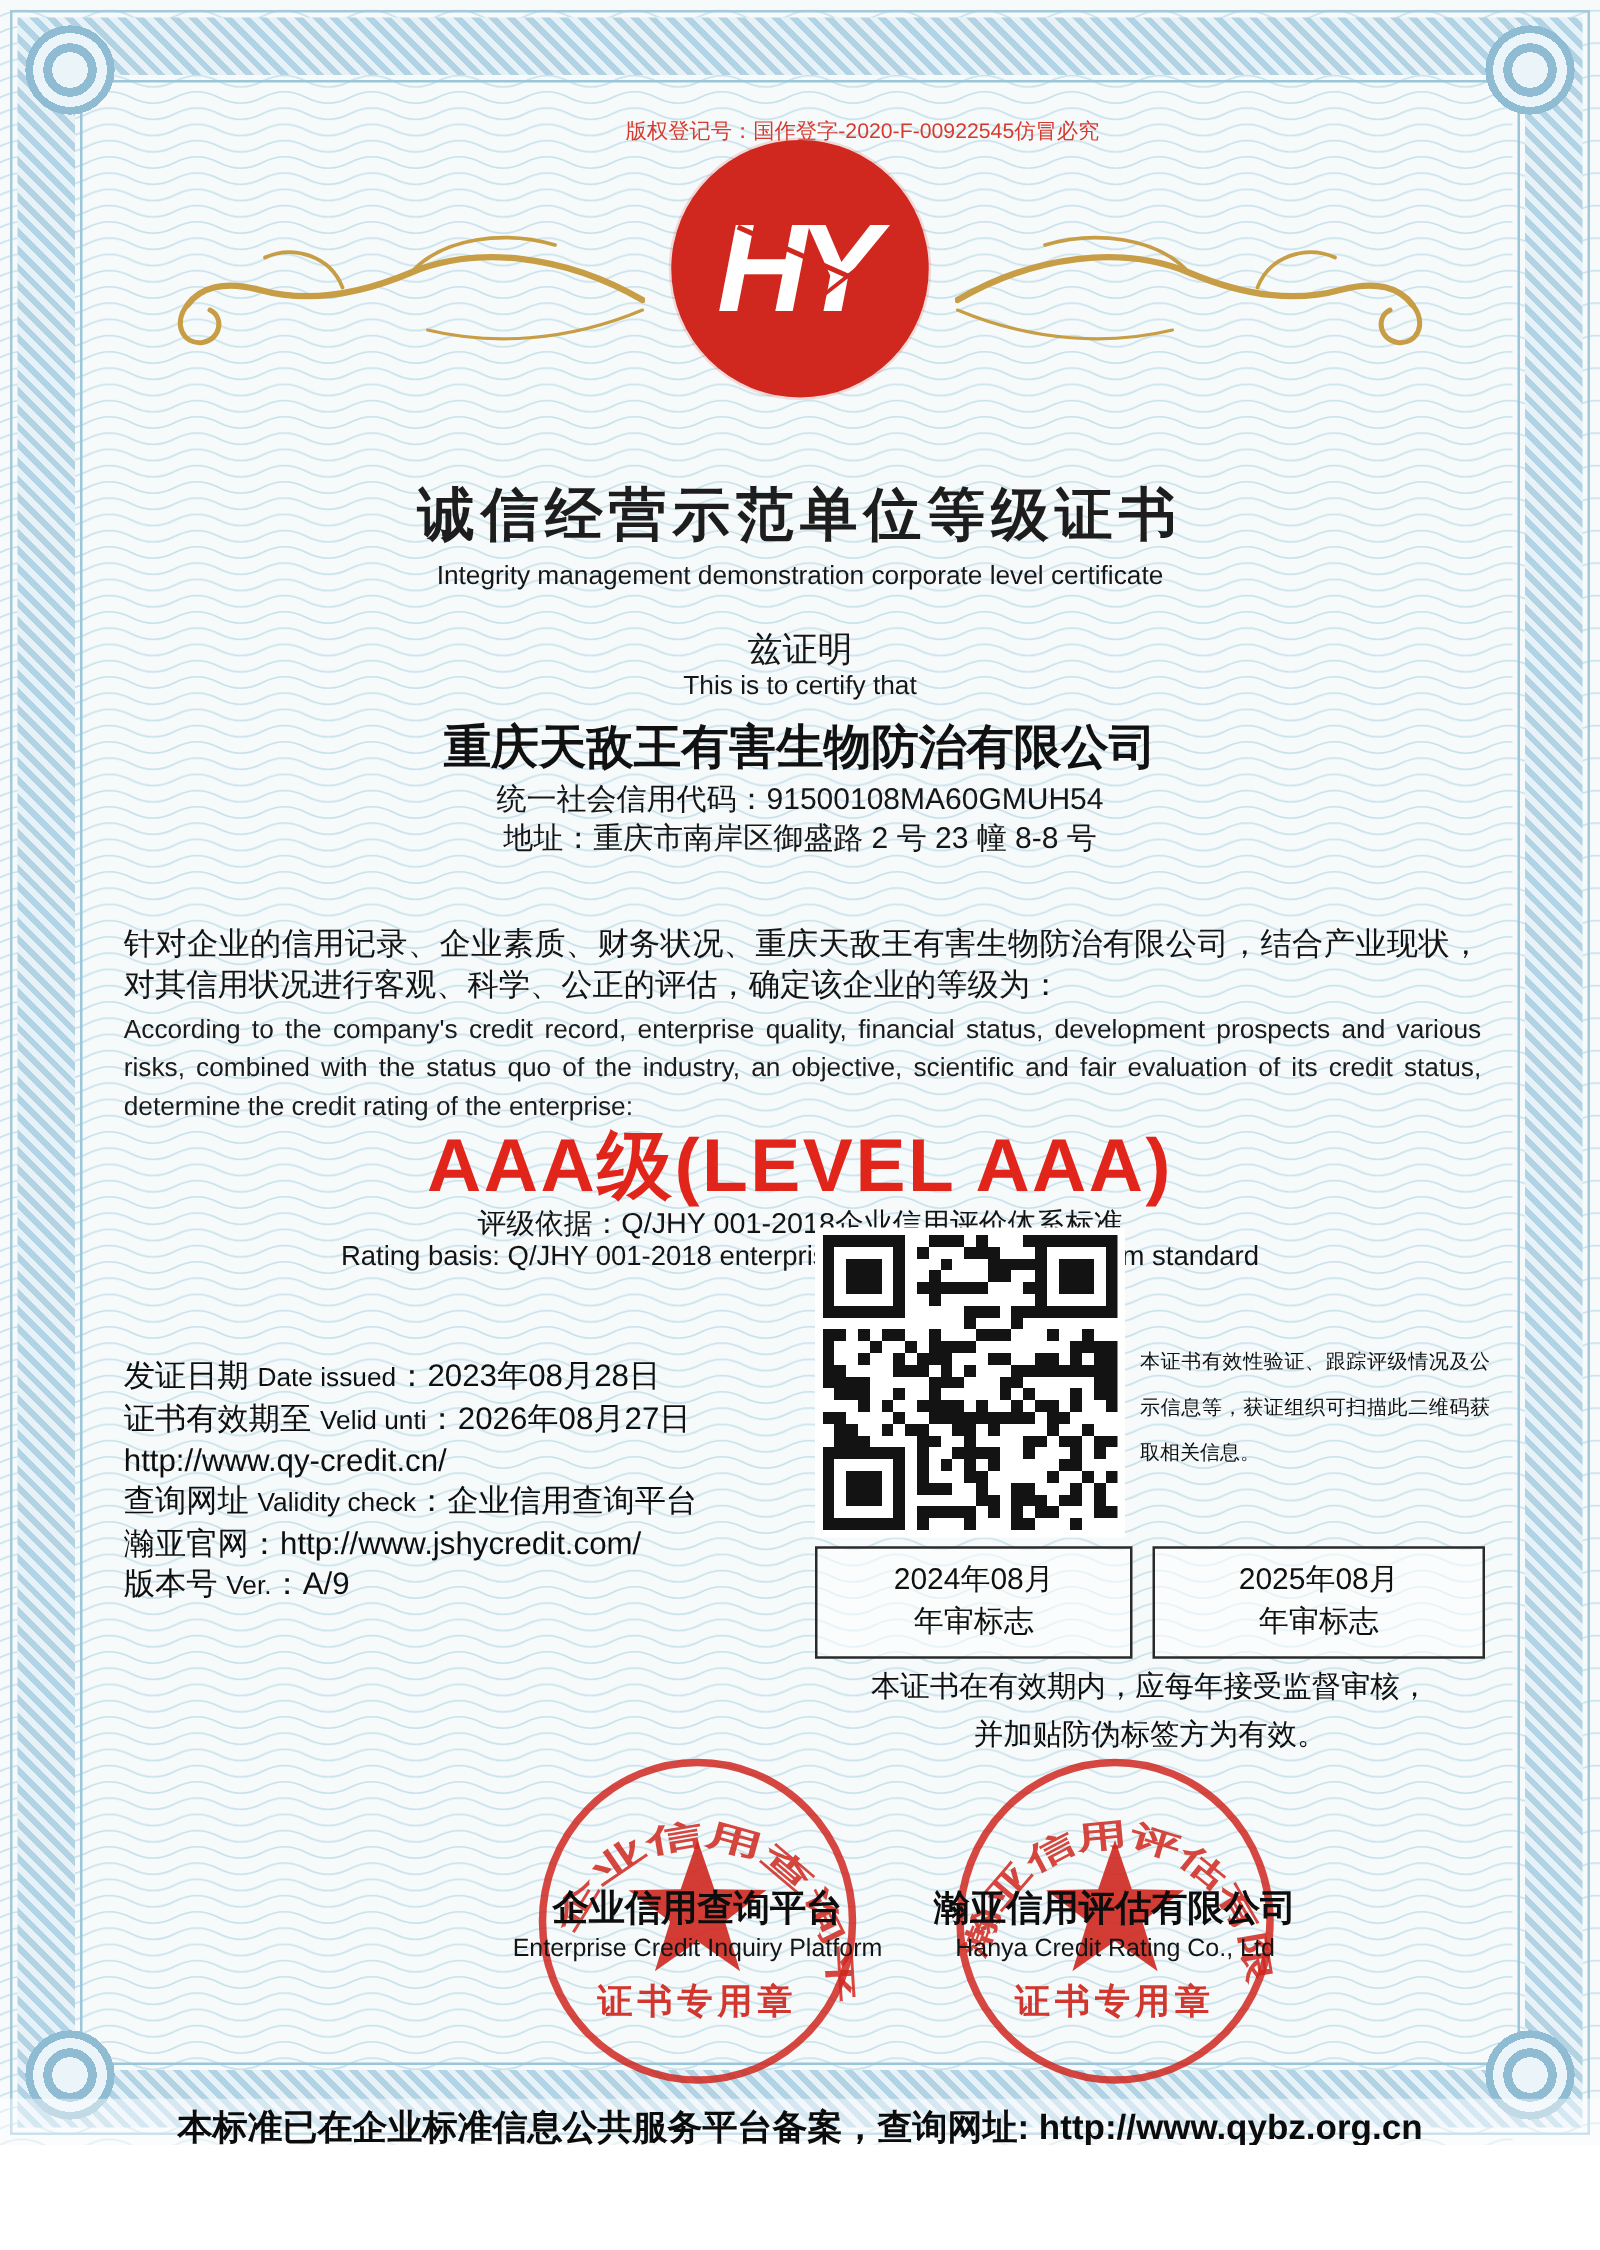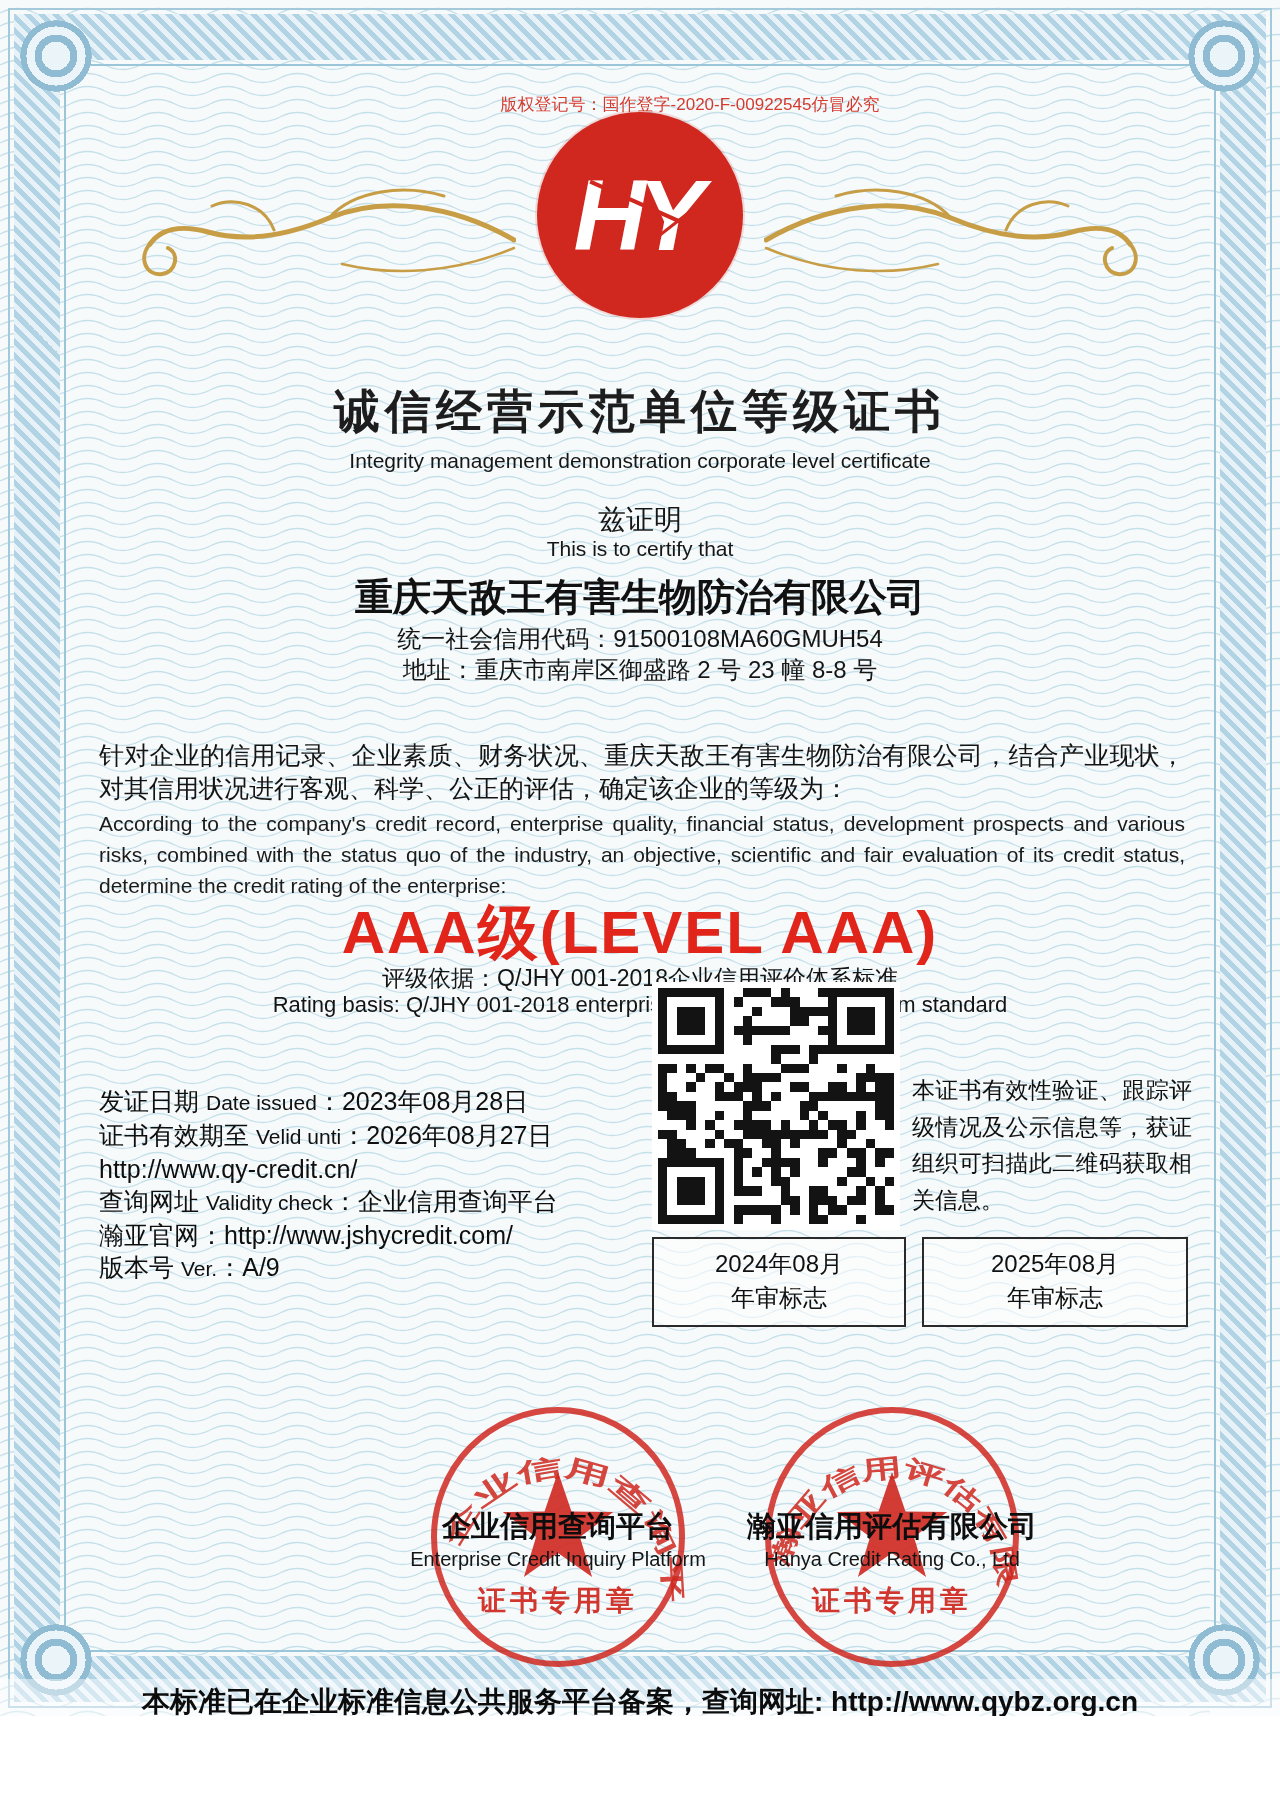--- a/index.html
+++ b/index.html
@@ -44,21 +44,21 @@
 
   .level{top:893px;font-size:60px;font-weight:800;color:#e1251b;letter-spacing:2px;}
   .basis-zh{top:963px;font-size:23px;color:#141414;}
   .basis-en{top:992px;font-size:22px;color:#141414;}
 
   .info{left:99px;top:1085px;width:560px;}
   .iline{font-size:25px;line-height:32px;color:#0f0f0f;white-space:nowrap;}
   .iline .le{font-size:21px;margin-left:7px;}
 
   .qr{left:652px;top:982px;width:248px;height:248px;background:#fff;display:flex;align-items:center;justify-content:center;}
-  .qr-note{left:912px;top:1072px;width:280px;font-size:23px;line-height:36.5px;color:#101010;text-align:justify;}
+  .qr-note{left:912px;top:1072px;width:280px;font-size:16px;line-height:36.5px;color:#101010;text-align:justify;}
 
   .year-box{top:1237px;height:78px;border:2px solid #2a2a2a;background:rgba(255,255,255,.55);
     text-align:center;font-size:24px;color:#101010;line-height:34px;padding-top:8px;box-sizing:content-box;}
   .yb1{left:652px;width:250px;}
   .yb2{left:922px;width:262px;}
   .annual-note{left:645px;top:1330px;width:550px;text-align:center;font-size:23.5px;line-height:38px;color:#101010;}
 
   .seal-block{top:1402px;width:320px;height:272px;}
   .sb1{left:398px;} .sb2{left:732px;}
   .seal-svg{position:absolute;inset:0;}
@@ -455,20 +455,24 @@
   <div class="abs qr-note">本证书有效性验证、跟踪评级情况及公示信息等，获证组织可扫描此二维码获取相关信息。</div>
 
   <div class="abs year-box yb1">
     <div>2024年08月</div>
     <div>年审标志</div>
   </div>
   <div class="abs year-box yb2">
     <div>2025年08月</div>
     <div>年审标志</div>
   </div>
+  <div class="abs annual-note">
+    <div>本证书在有效期内，应每年接受监督审核，</div>
+    <div>并加贴防伪标签方为有效。</div>
+  </div>
 
   <div class="abs seal-block sb1">
     <svg class="seal-svg" viewBox="0 0 320 270">
       <ellipse cx="160" cy="135" rx="124" ry="127" fill="none" stroke="#cf271e" stroke-width="6" opacity="0.85"></ellipse>
       <path id="arc0" d="M 55 200 A 106 110 0 1 1 265 200" fill="none"></path>
       <text fill="#cf271e" font-size="25" font-weight="bold" opacity="0.85">
         <textPath href="#arc0" startOffset="55" textLength="360" lengthAdjust="spacingAndGlyphs">企业信用查询平台</textPath>
       </text>
       <polygon fill="#cf271e" opacity="0.9" points="160,70 173.5,109.4 215.2,110.1 181.9,135.1 194.1,174.9 160,151 125.9,174.9 138.1,135.1 104.8,110.1 146.5,109.4"></polygon>
     </svg>

